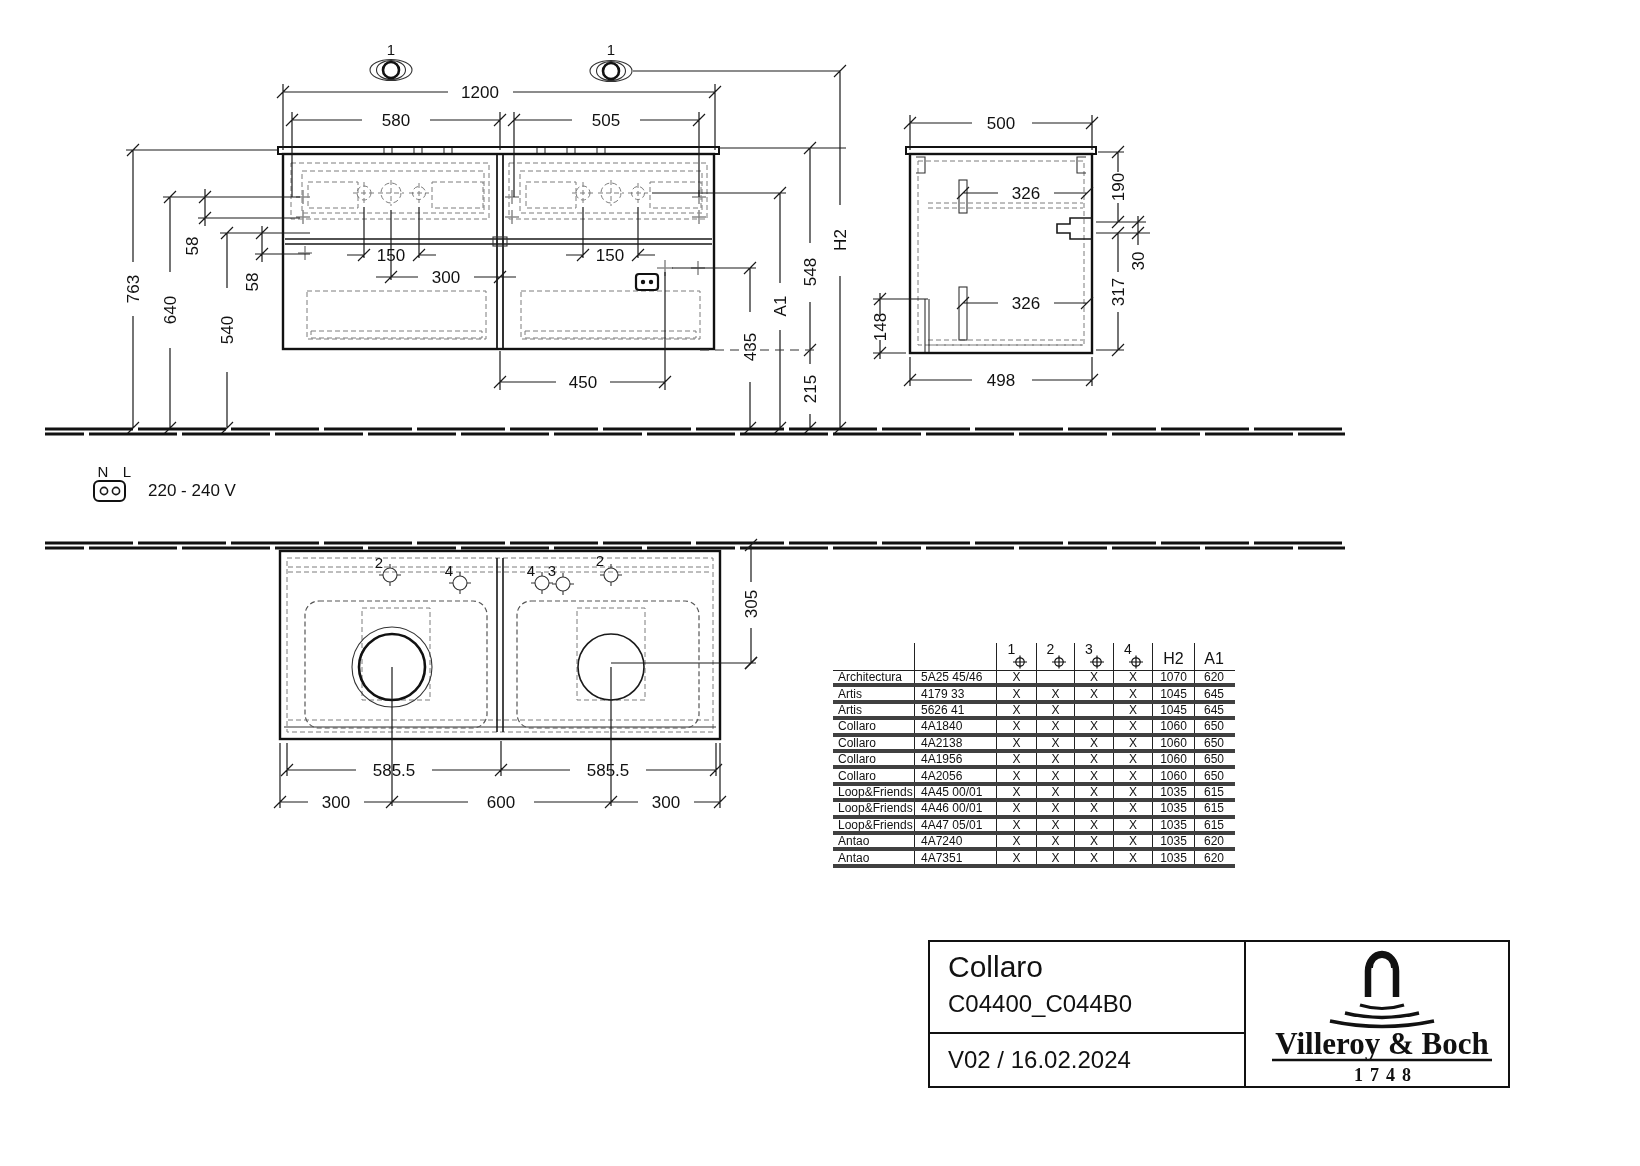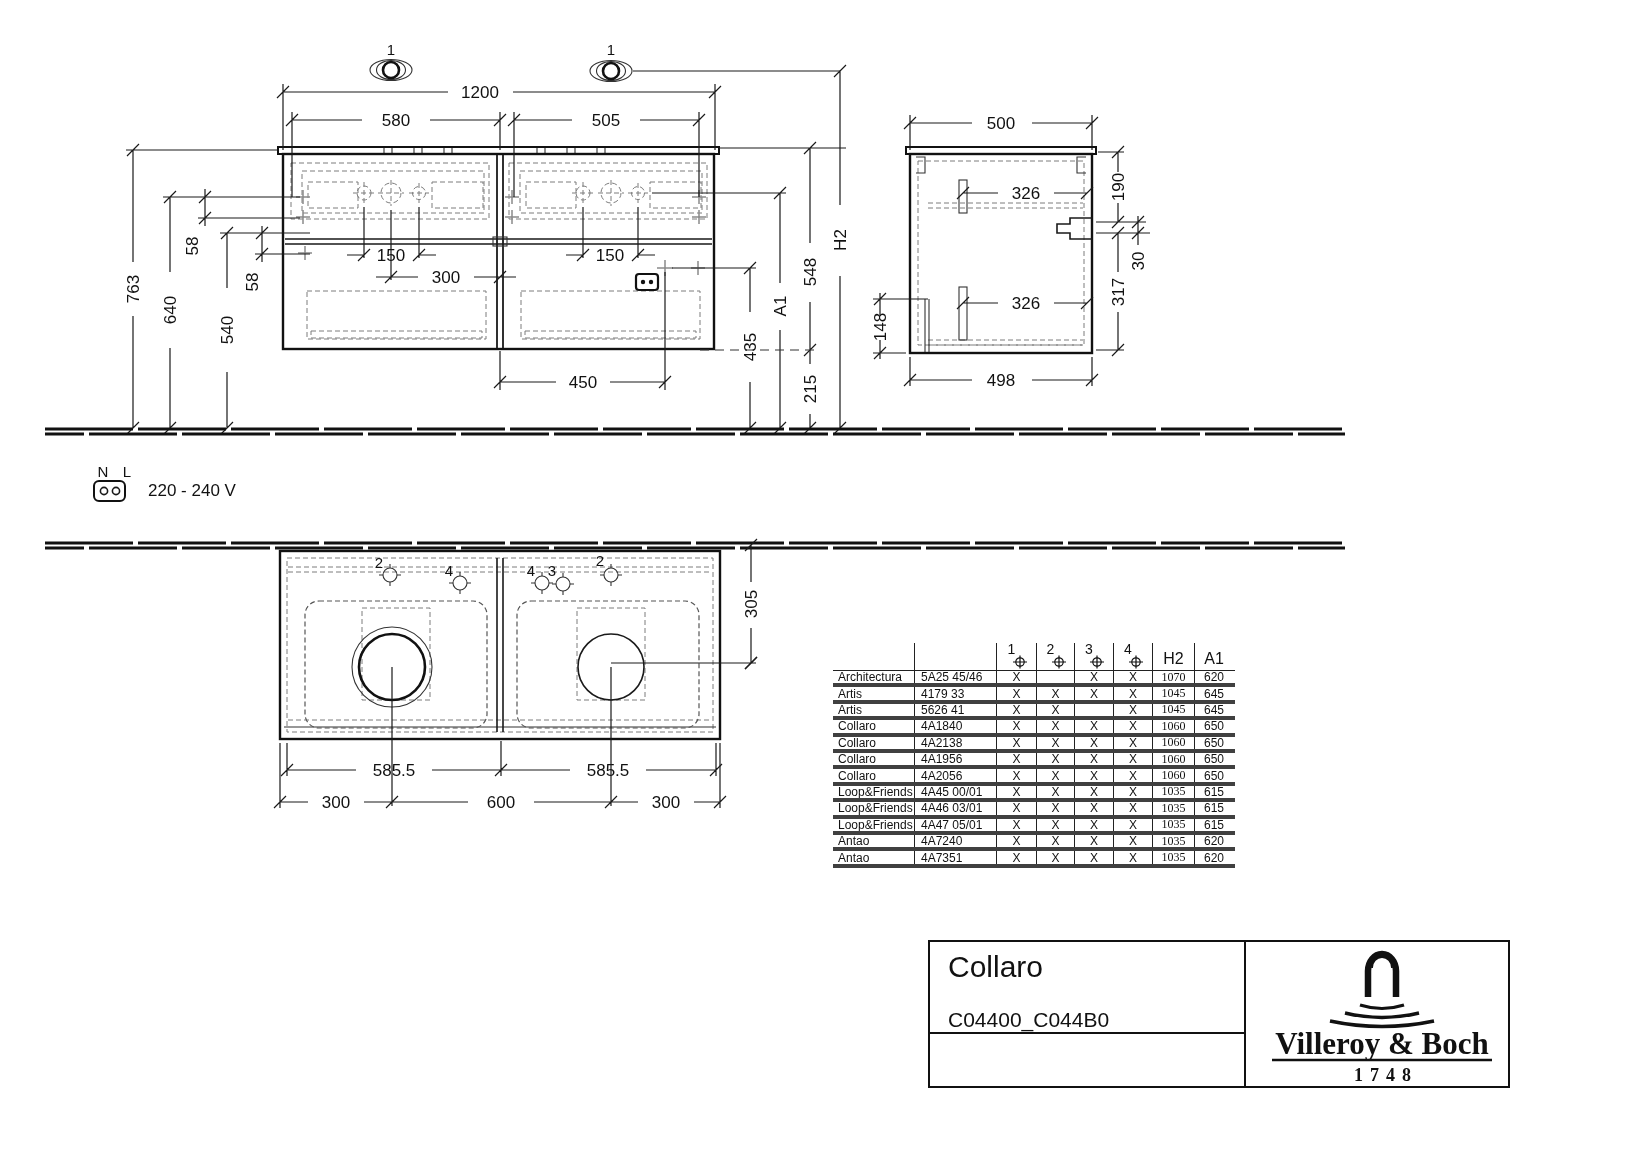--- a/index.html
+++ b/index.html
@@ -22,33 +22,33 @@
   .lbl{font-size:15px;fill:#111}
   
   .ctable{position:absolute;left:833px;top:643px;width:402px;font-size:12px;color:#111;}
   .crow{display:flex;height:16.4px;align-items:center;border-bottom:4px solid #404040;box-sizing:border-box;}
   .chead{display:flex;height:28px;align-items:stretch;border-bottom:1px solid #222;box-sizing:border-box;}
   .cell{box-sizing:border-box;height:100%;display:flex;align-items:center;border-right:1px solid #222;overflow:hidden;}
   .c-name{width:82px;padding-left:5px;}
   .c-art{width:82px;padding-left:6px;}
   .cx{width:40px;justify-content:center;}
   .w38{width:38px;} .w39{width:39px;}
-  .ch2{width:42px;justify-content:center;font-family:Liberation Serif, serif;}
+  .ch2{width:42px;justify-content:center;}
   .ca1{width:38px;justify-content:center;border-right:none;}
   .hcell{box-sizing:border-box;display:flex;flex-direction:column;align-items:center;justify-content:flex-end;border-right:1px solid #222;padding-bottom:1px;}
   .hnum{font-size:14px;line-height:12px;transform:translateX(-5px);}
   .hsym{transform:translateX(3px);}
   .hlab{box-sizing:border-box;display:flex;align-items:flex-end;justify-content:center;border-right:1px solid #222;font-size:16px;padding-bottom:2px;}
   .hlab.last{border-right:none;}
   
   .titleblock{position:absolute;left:928px;top:940px;width:582px;height:148px;border:2px solid #111;display:flex;box-sizing:border-box;background:#fff;}
   .tb-left{width:318px;border-right:2px solid #111;box-sizing:border-box;display:flex;flex-direction:column;}
   .tb-upper{height:92px;border-bottom:2px solid #111;box-sizing:border-box;padding:8px 0 0 18px;}
   .tb-product{font-size:30px;line-height:34px;}
-  .tb-article{font-size:21px;line-height:28px;margin-top:22px;}
+  .tb-article{font-size:24px;line-height:28px;margin-top:6px;}
   .tb-lower{flex:1;display:flex;align-items:center;padding-left:18px;font-size:24px;}
   .tb-right{flex:1;display:flex;align-items:center;justify-content:flex-start;}
 </style>
 </head>
 <body>
 
 <div id="canvas">
 
 <svg width="1640" height="1166" viewBox="0 0 1640 1166" style="position:absolute;left:0;top:0;">
 
@@ -415,21 +415,21 @@
     <div class="cell c-art">4A45 00/01</div>
     <div class="cell cx">X</div>
     <div class="cell cx w38">X</div>
     <div class="cell cx w39">X</div>
     <div class="cell cx w39">X</div>
     <div class="cell ch2">1035</div>
     <div class="cell ca1">615</div>
   </div>
         <div class="crow">
     <div class="cell c-name">Loop&amp;Friends</div>
-    <div class="cell c-art">4A46 03/01</div>
+    <div class="cell c-art">4A46 00/01</div>
     <div class="cell cx">X</div>
     <div class="cell cx w38">X</div>
     <div class="cell cx w39">X</div>
     <div class="cell cx w39">X</div>
     <div class="cell ch2">1035</div>
     <div class="cell ca1">615</div>
   </div>
         <div class="crow">
     <div class="cell c-name">Loop&amp;Friends</div>
     <div class="cell c-art">4A47 05/01</div>
@@ -461,20 +461,23 @@
     <div class="cell ca1">620</div>
   </div>
       </div>
 </div>
 
 <div class="titleblock">
   <div class="tb-left">
     <div class="tb-upper">
       <div class="tb-product">Collaro</div>
       <div class="tb-article">C04400_C044B0</div>
+    </div>
+    <div class="tb-lower">
+      <span>V02 / 16.02.2024</span>
     </div>
   </div>
   <div class="tb-right">
     <svg width="262" height="146" viewBox="0 0 262 146">
       <g>
         <path d="M122,56 V30 A14,17 0 0 1 150,30 V56" fill="none" stroke="#111" stroke-width="6.5"></path>
         <path d="M126,27 A10,11 0 0 1 146,27" fill="none" stroke="#111" stroke-width="1.8"></path>
       </g>
       <g>
         <path d="M114,64 Q136,71 158,64" fill="none" stroke="#111" stroke-width="3.2"></path>

